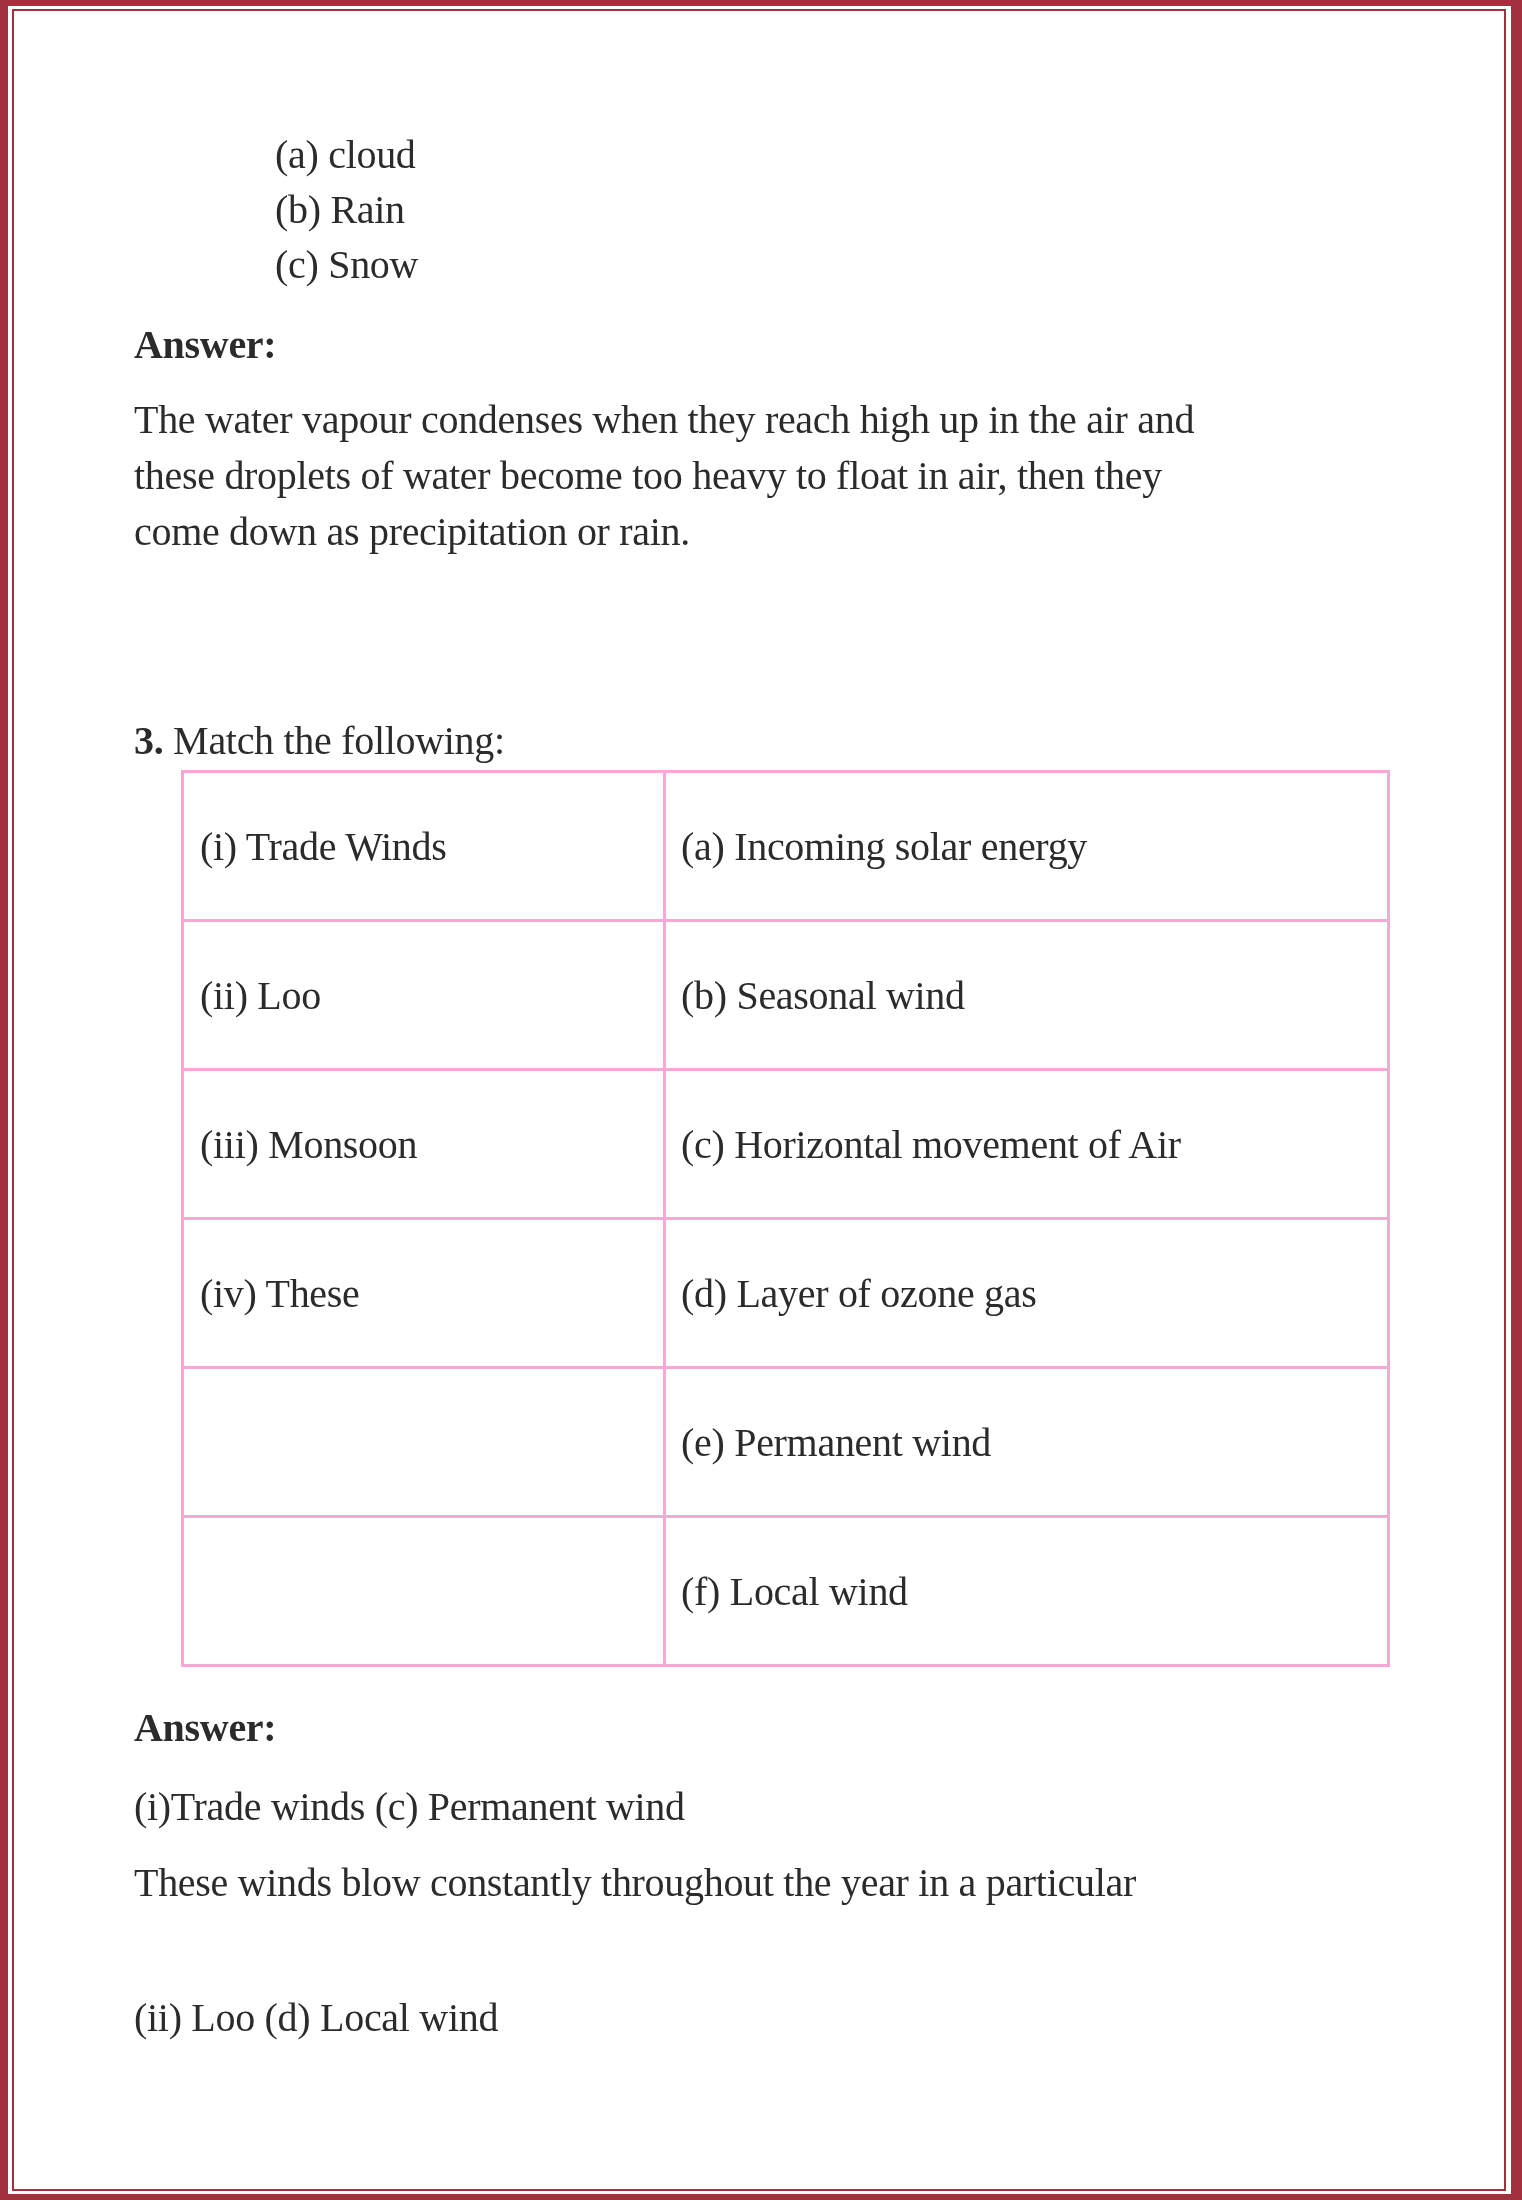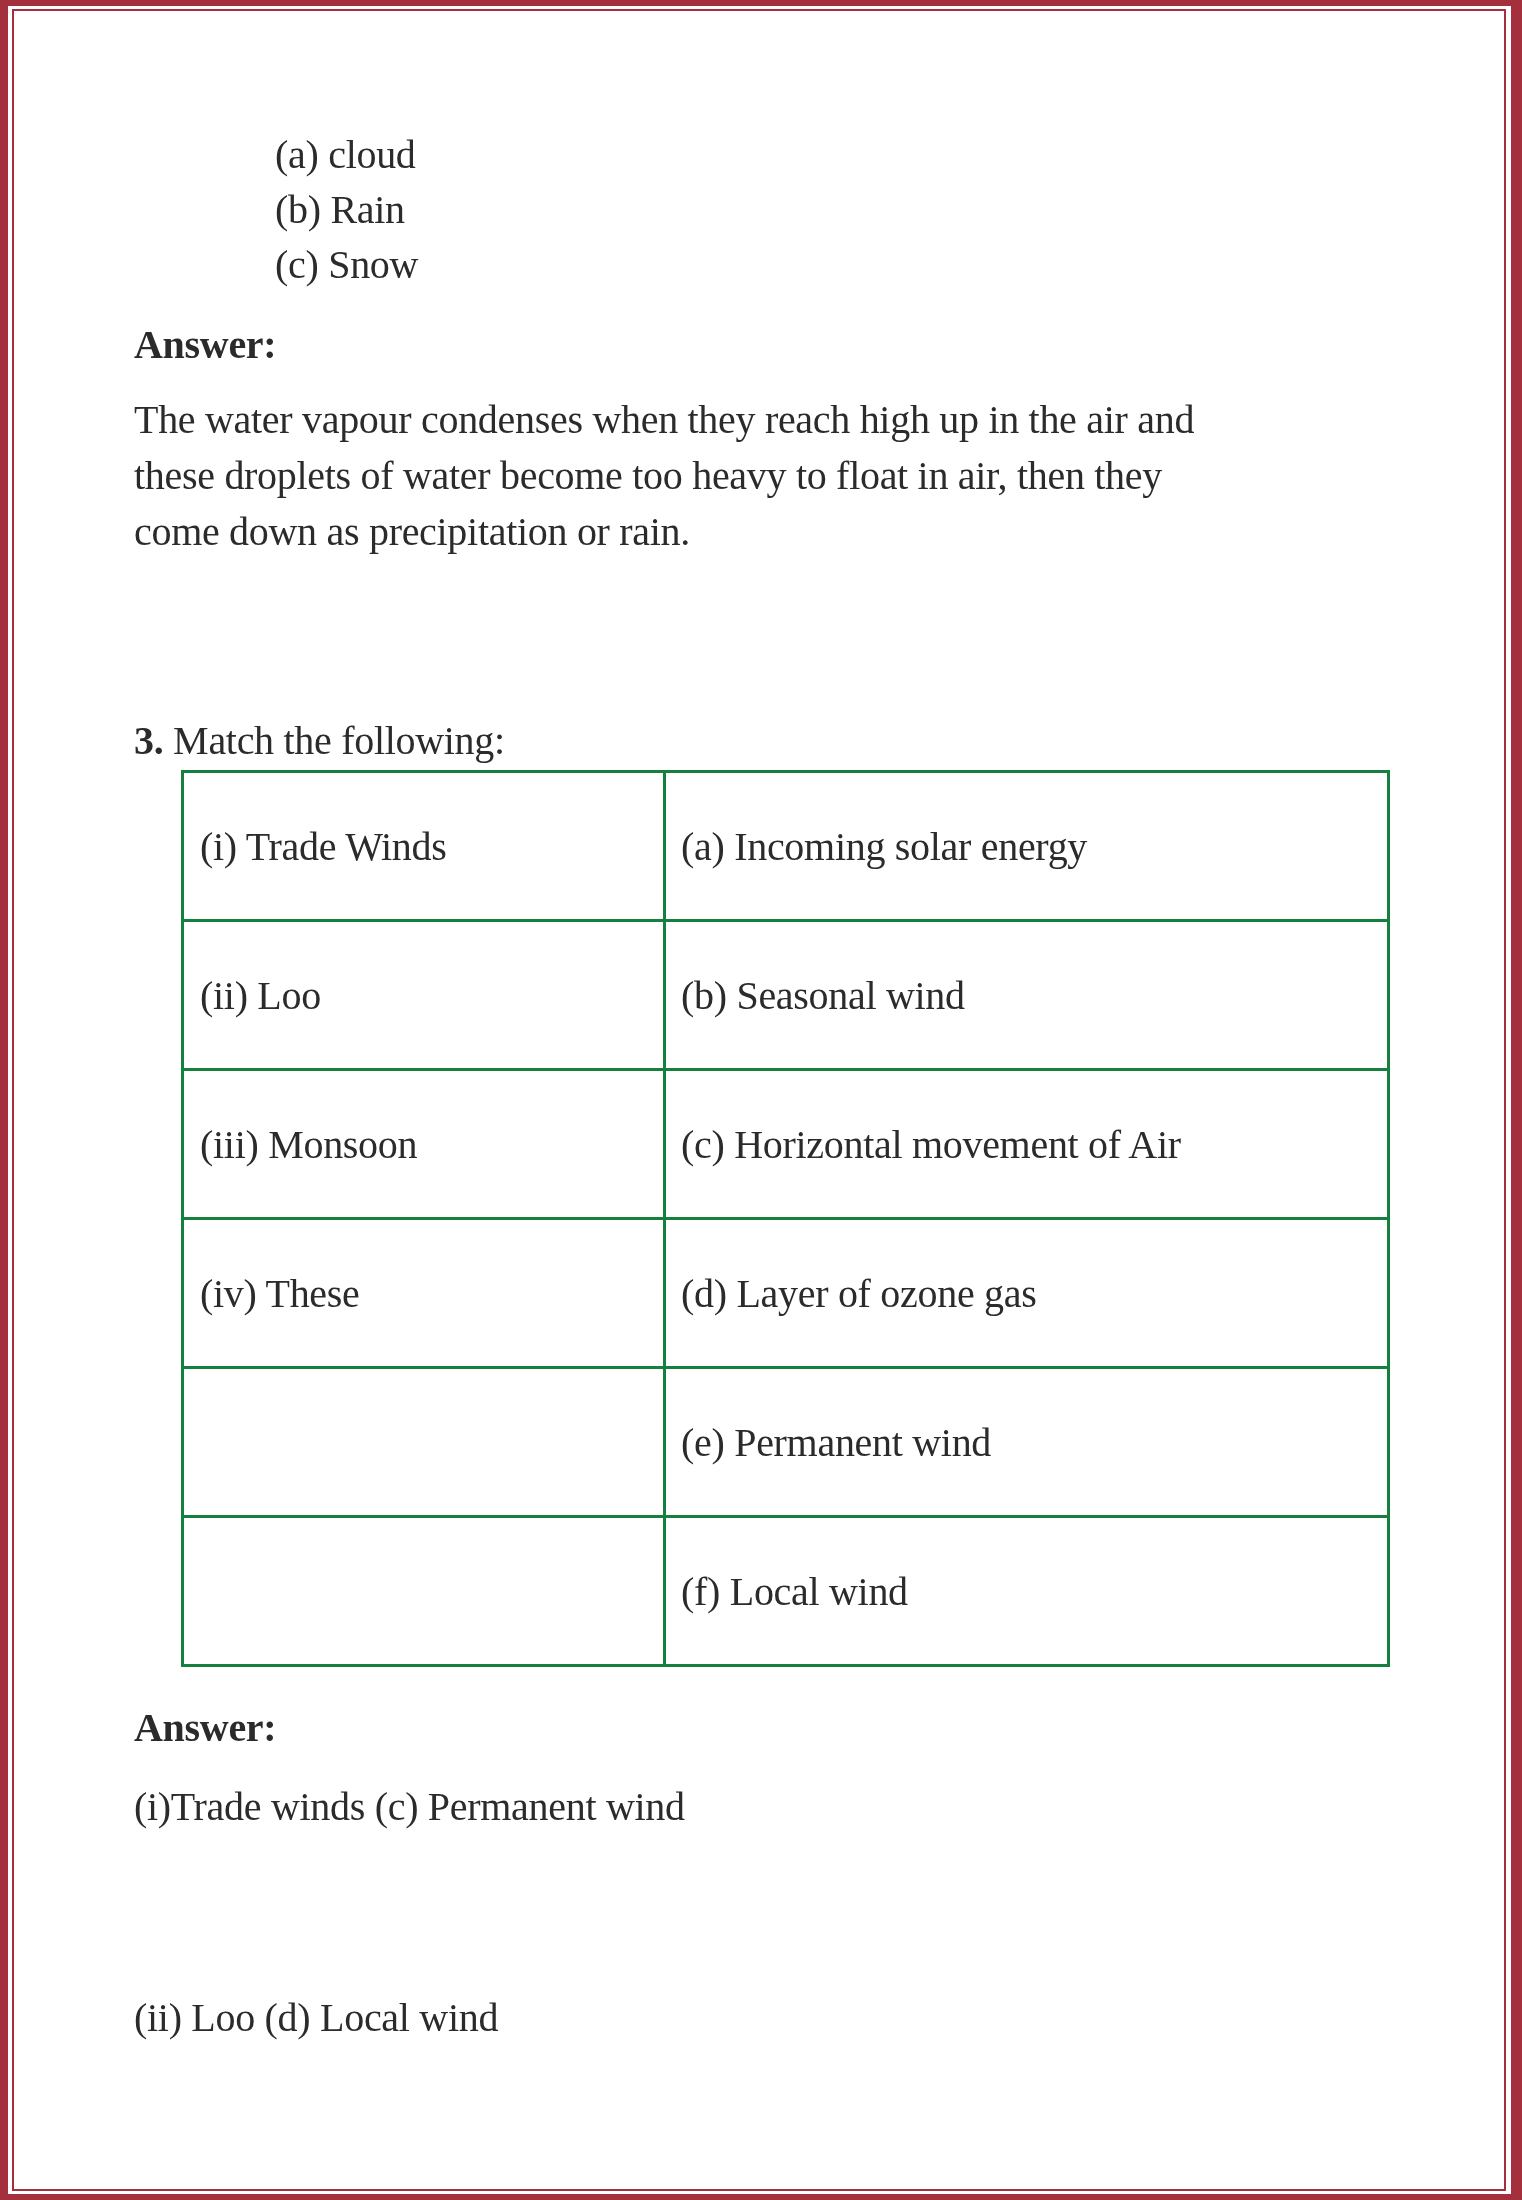--- a/index.html
+++ b/index.html
@@ -49,21 +49,21 @@
   .q3 { left: 134px; top: 713px; }
 
   table.match {
     position: absolute;
     left: 181px; top: 770px;
     width: 1206px;
     border-collapse: collapse;
     table-layout: fixed;
   }
   table.match td {
-    border: 3px solid #15803d;
+    border: 3px solid #f9a8d4;
     height: 149px;
     padding: 0 0 0 16px;
     font-size: 40px;
     vertical-align: middle;
     box-sizing: border-box;
     letter-spacing: -0.3px;
   }
   table.match td.c1 { width: 482px; }
   table.match td.c2 { width: 724px; padding-left: 15px; }
 
@@ -125,15 +125,16 @@
       <td class="c2">(f) Local wind</td>
     </tr>
   </tbody>
 </table>
 
 <div class="abs txt bold ans2-label">Answer:</div>
 
 <div class="abs txt a-line1">(i)Trade winds (c) Permanent wind</div>
 
 <div class="abs txt a-para">
+  <span class="line">These winds blow constantly throughout the year in a particular</span>
 </div>
 
 <div class="abs txt a-line2">(ii) Loo (d) Local wind</div>
 
 </body></html>

